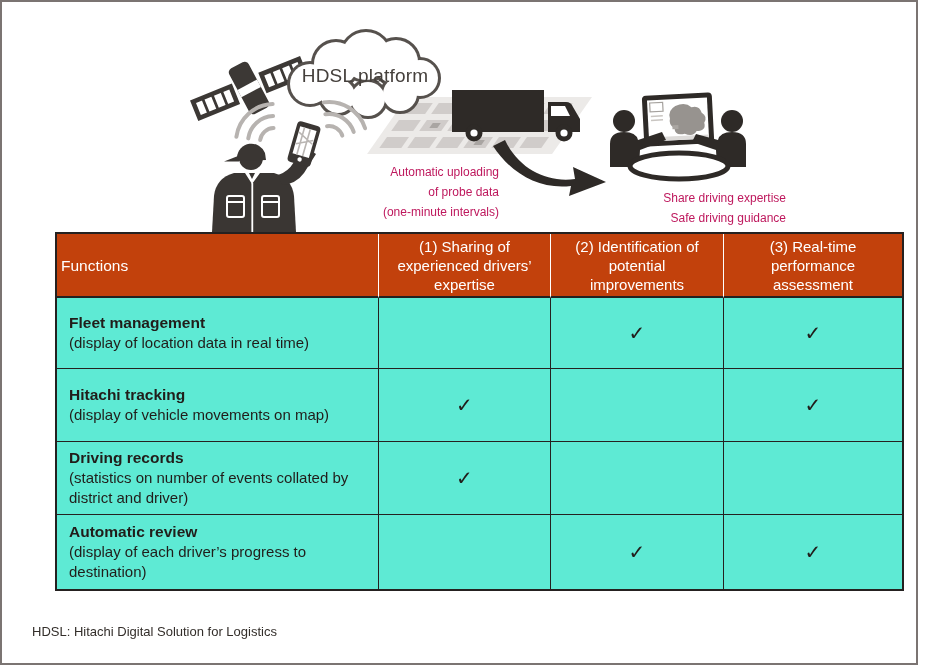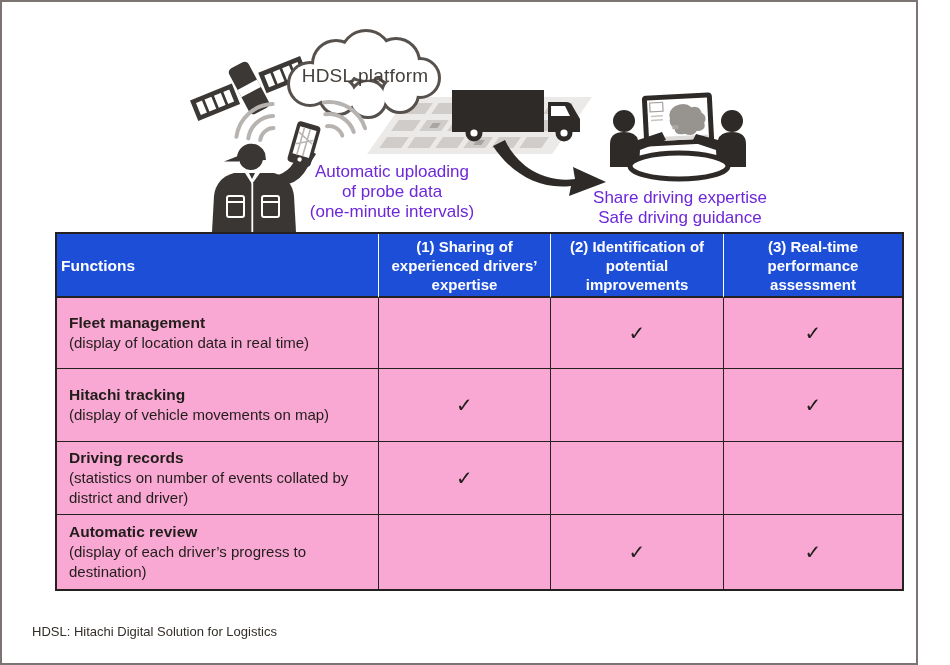--- a/index.html
+++ b/index.html
@@ -7,39 +7,39 @@
     position:relative; width:918px; height:665px; box-sizing:border-box;
     background:#ffffff; border:2px solid #7b7472; overflow:hidden;
     font-family:"Liberation Sans", sans-serif; color:#211d1a;
   }
   .illustration { position:absolute; left:0; top:0; width:950px; height:232px; }
   .illustration svg { position:absolute; left:0; top:0; }
   .cloud-label {
     position:absolute; left:292px; top:63px; width:142px; text-align:center;
     font-size:19px; color:#45403c; letter-spacing:0.2px;
   }
-  .caption { position:absolute; white-space:pre-line; text-align:center;
-    font-size:17px; line-height:20px; color:#6d28d9; }
+  .caption { position:absolute; white-space:pre-line; text-align:right;
+    font-size:12px; line-height:20px; color:#be185d; }
   .caption-upload { left:283px; top:160px; width:214px; }
   .caption-share  { left:572px; top:186px; width:212px; }
 
   .functions-table {
     position:absolute; left:53px; top:230px; width:847px; table-layout:fixed;
     border-collapse:separate; border-spacing:0; border:2px solid #252120;
   }
   .functions-table th {
-    background:#1d4ed8; color:#ffffff; font-weight:bold; font-size:15px;
+    background:#c2410c; color:#ffffff; font-weight:normal; font-size:15px;
     line-height:19px; vertical-align:middle; white-space:pre-line;
     text-align:center; border-right:1.5px solid #ffffff;
     border-bottom:2px solid #252120; height:58px; padding:2px 4px;
   }
   .functions-table th.th-functions { text-align:left; font-size:15.5px; }
   .functions-table th:last-child { border-right:none; }
   .functions-table td {
-    background:#f9a8d4; border-right:1.5px solid #252120;
+    background:#5eead4; border-right:1.5px solid #252120;
     border-bottom:1.5px solid #252120; vertical-align:middle; padding:6px 6px 6px 12px;
   }
   .functions-table td:last-child { border-right:none; }
   .functions-table tr:last-child td { border-bottom:none; }
   .functions-table td.check { text-align:center; font-size:20px; color:#211d1a; padding:0; }
   .functions-table tbody tr.r1 { height:71px; }
   .functions-table tbody tr.r2 { height:73px; }
   .functions-table tbody tr.r3 { height:73px; }
   .functions-table tbody tr.r4 { height:74px; }
   .fn-title { font-weight:bold; font-size:15.5px; line-height:20px; }

